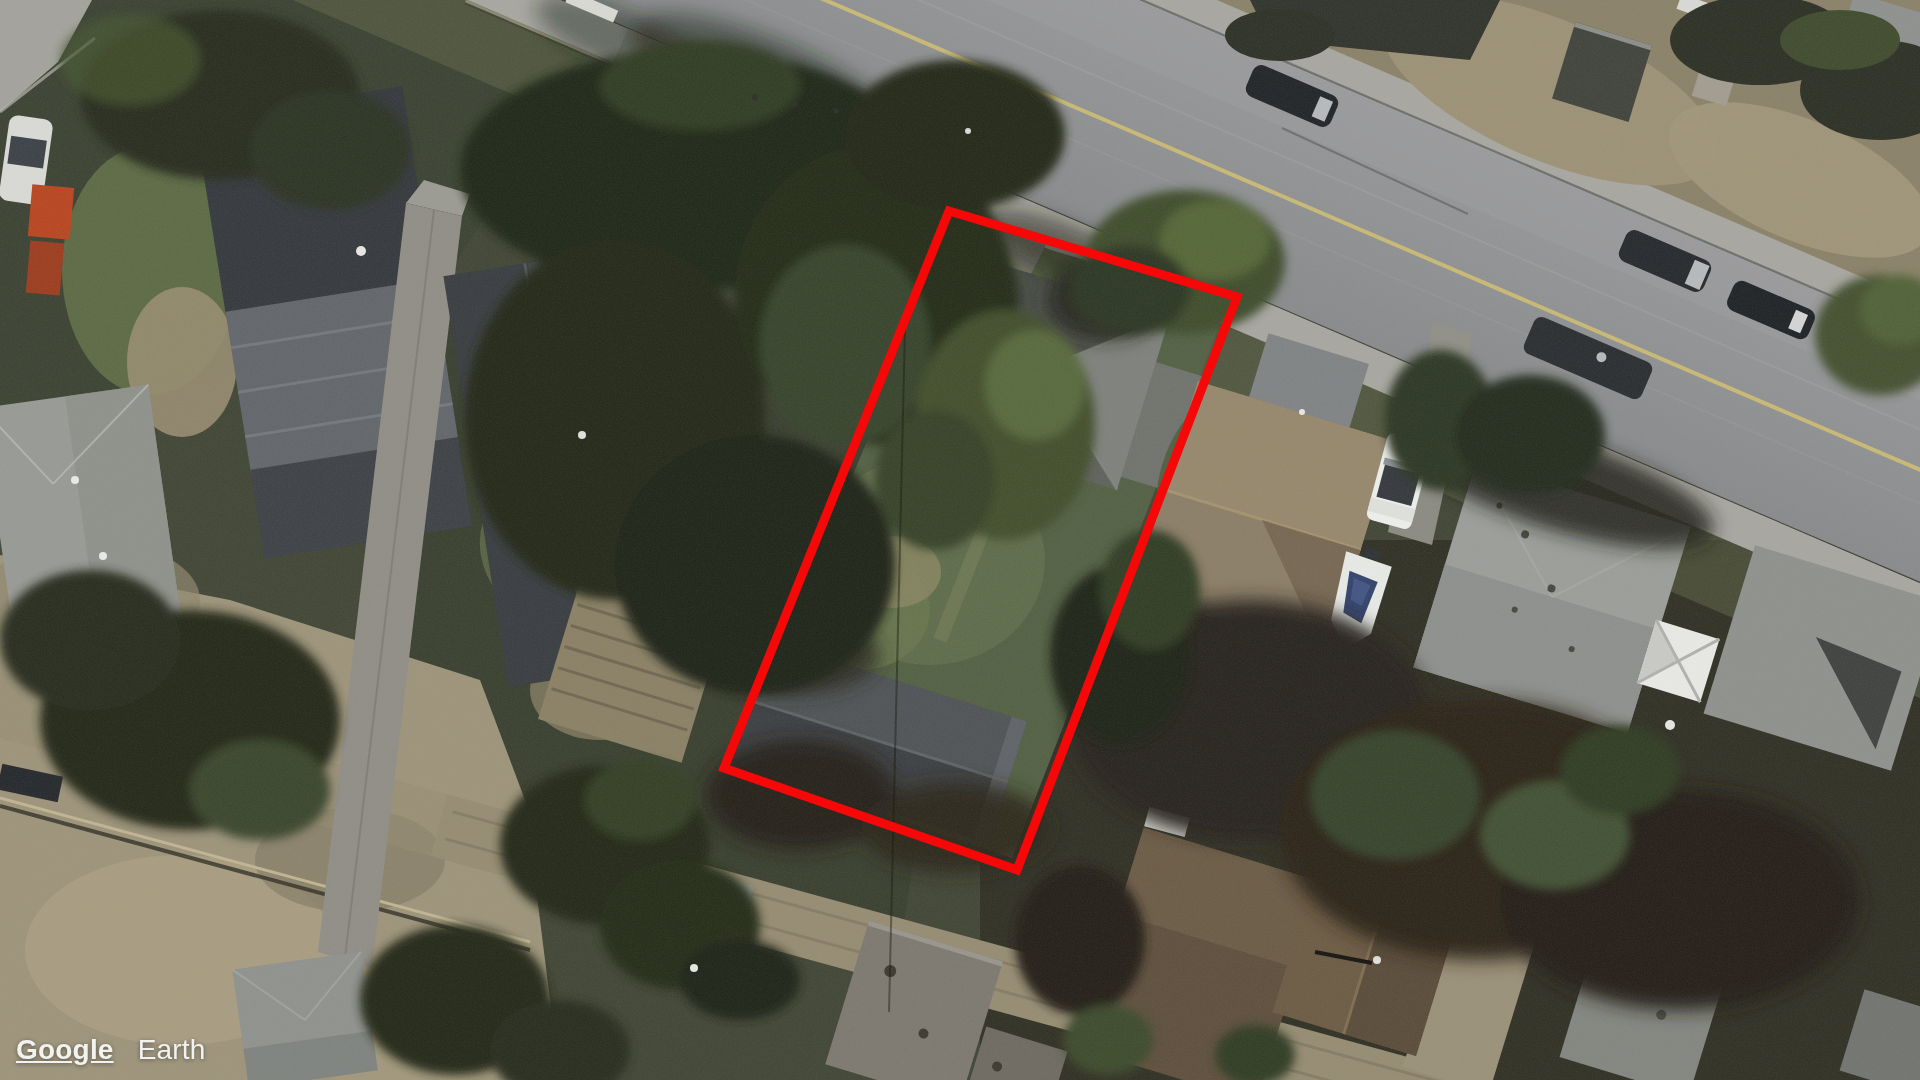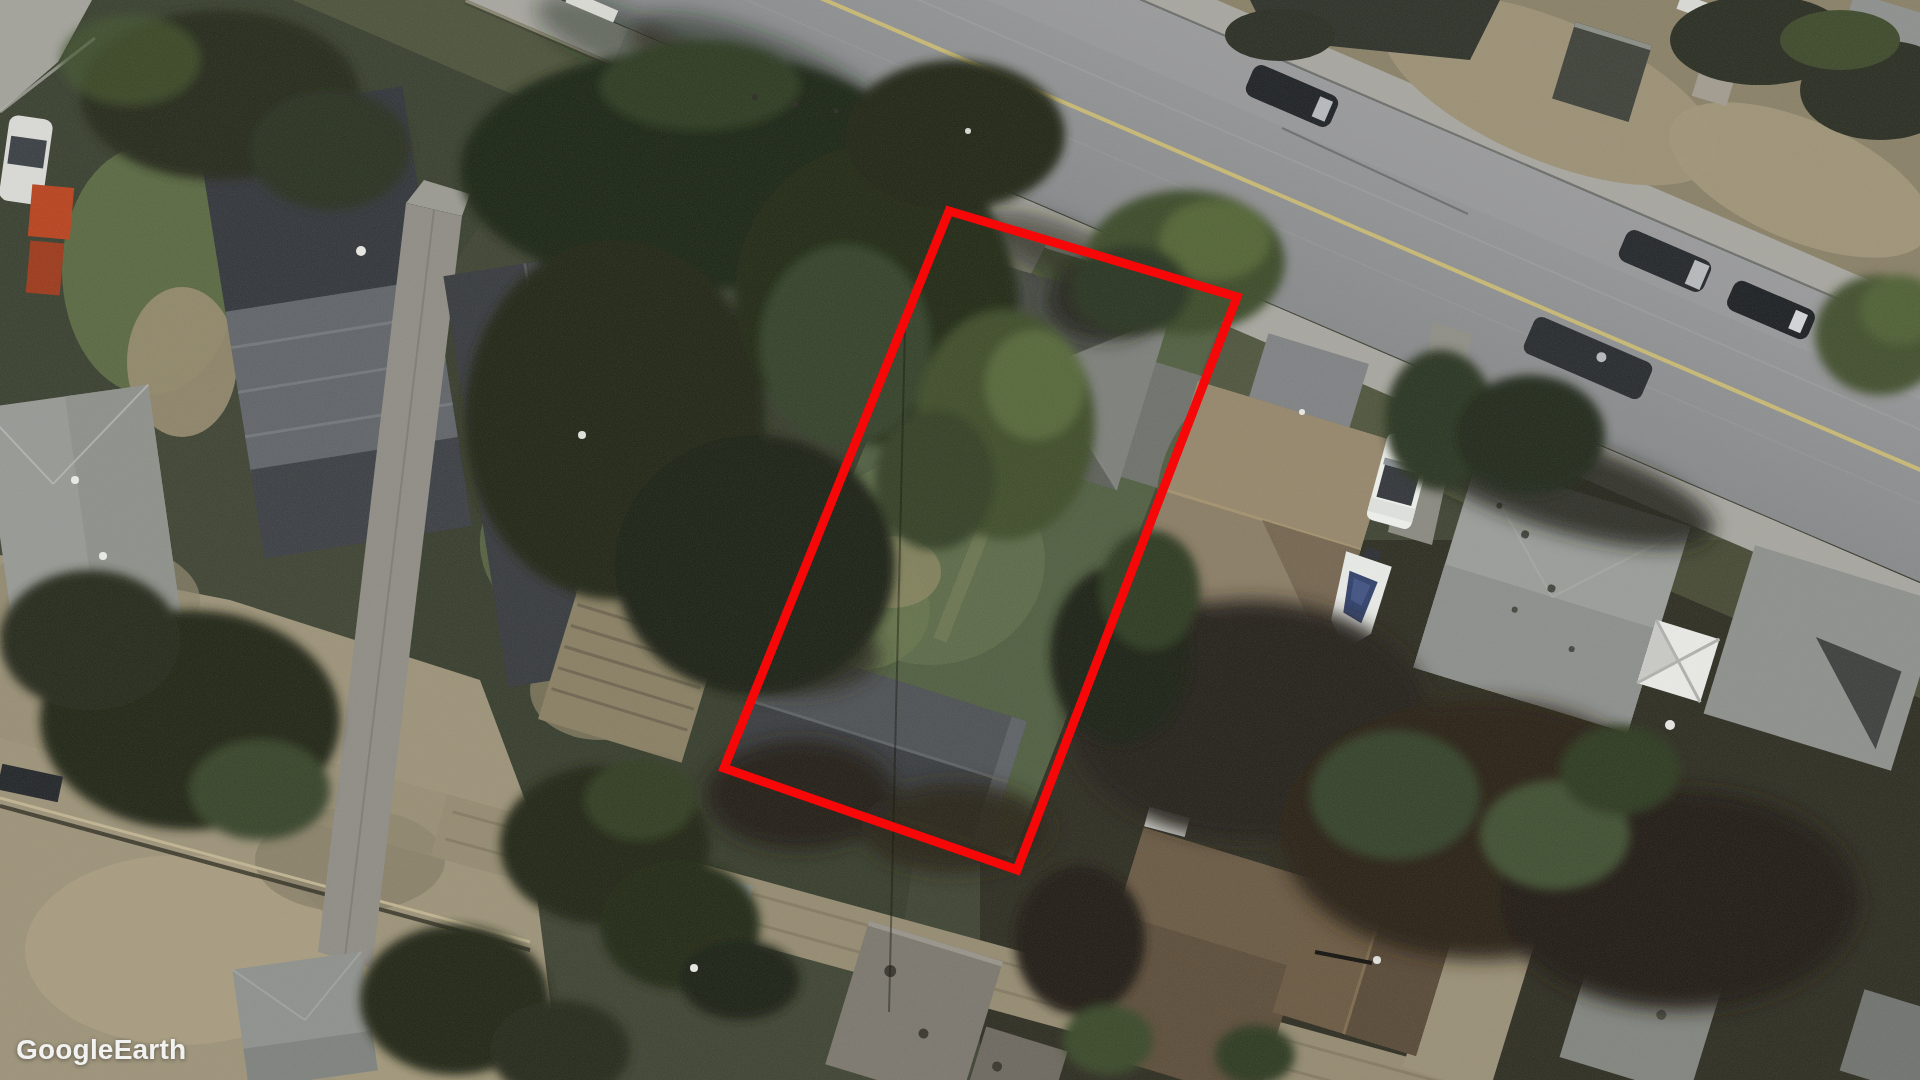--- a/index.html
+++ b/index.html
@@ -2,22 +2,22 @@
 <html><head>
 <meta charset="utf-8">
 <style>
   html,body{margin:0;padding:0;background:#000;}
   .stage{position:relative;width:1920px;height:1080px;overflow:hidden;background:#3f4434;
          font-family:"Liberation Sans",sans-serif;}
   .stage svg{position:absolute;left:0;top:0;display:block;}
   .watermark{position:absolute;left:16px;bottom:14px;z-index:50;
              color:#f2f3f1;font-size:28px;letter-spacing:.2px;
              text-shadow:0 1px 4px rgba(0,0,0,.45);user-select:none;}
-  .watermark .brand{font-weight:700;}
-  .watermark .product{font-weight:700;}
+  .watermark .brand{font-weight:700;margin-right:9px;text-decoration:underline;}
+  .watermark .product{font-weight:400;margin-left:15px;}
 </style>
 </head>
 <body>
 
 <div class="stage">
 <svg width="1920" height="1080" viewBox="0 0 1920 1080">
   <defs>
     <linearGradient id="roadGrad" gradientUnits="userSpaceOnUse" x1="0" y1="-124" x2="0" y2="103">
       <stop offset="0" stop-color="#97989a"></stop>
           <stop offset="1" stop-color="#87898b"></stop>

